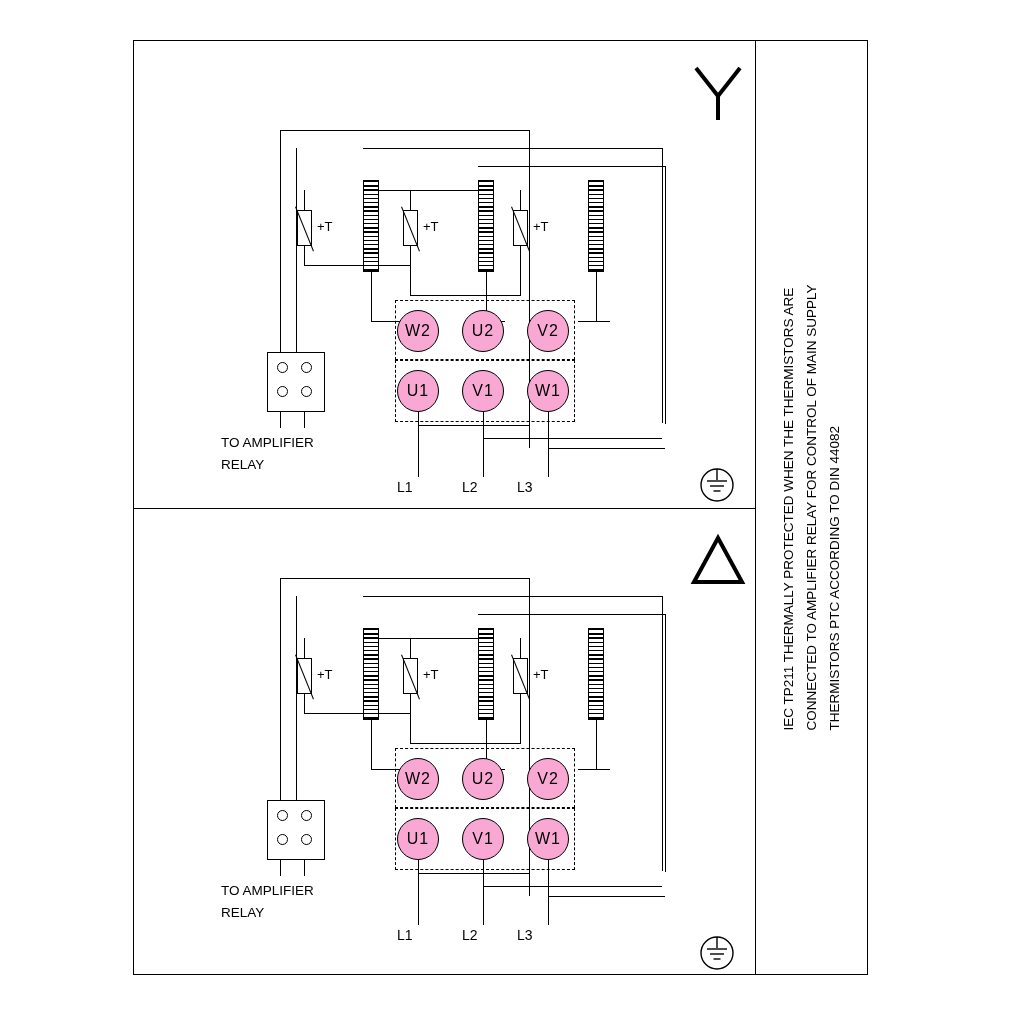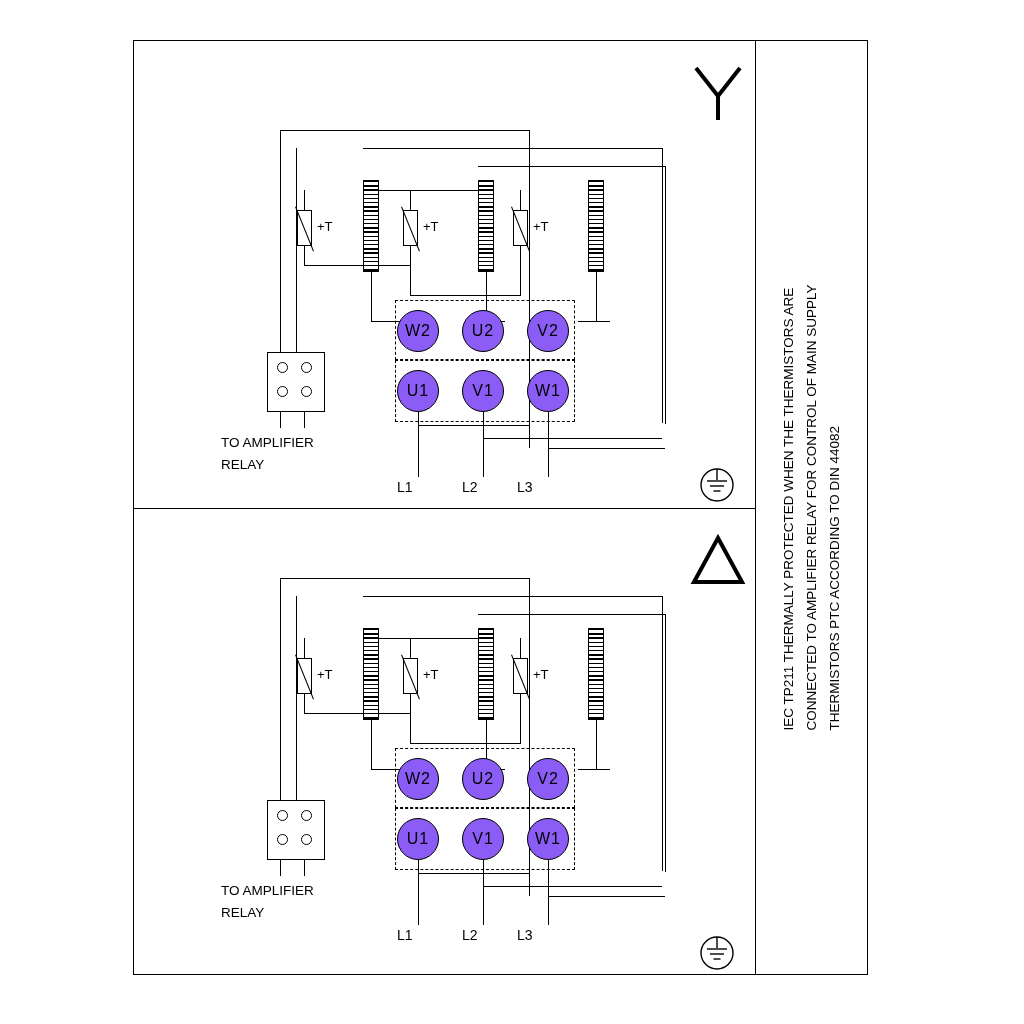--- a/index.html
+++ b/index.html
@@ -97,21 +97,21 @@
     white-space: nowrap;
   }
 
   
   .term {
     position: absolute;
     width: 42px;
     height: 42px;
     border: 1.4px solid #000;
     border-radius: 50%;
-    background: #8b5cf6;
+    background: #f9a8d4;
     font-size: 16px;
     display: flex;
     align-items: center;
     justify-content: center;
     letter-spacing: 1px;
     box-sizing: border-box;
   }
   
   .tb-dash {
     position: absolute;

